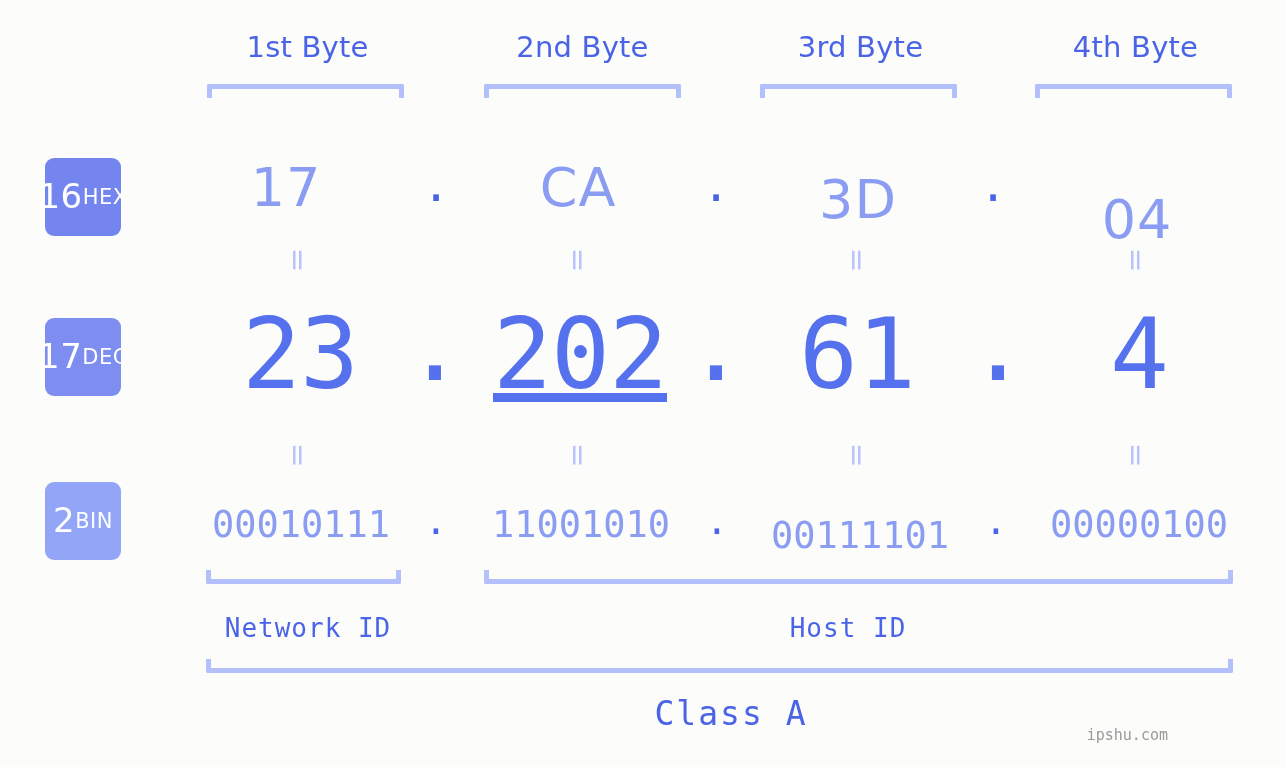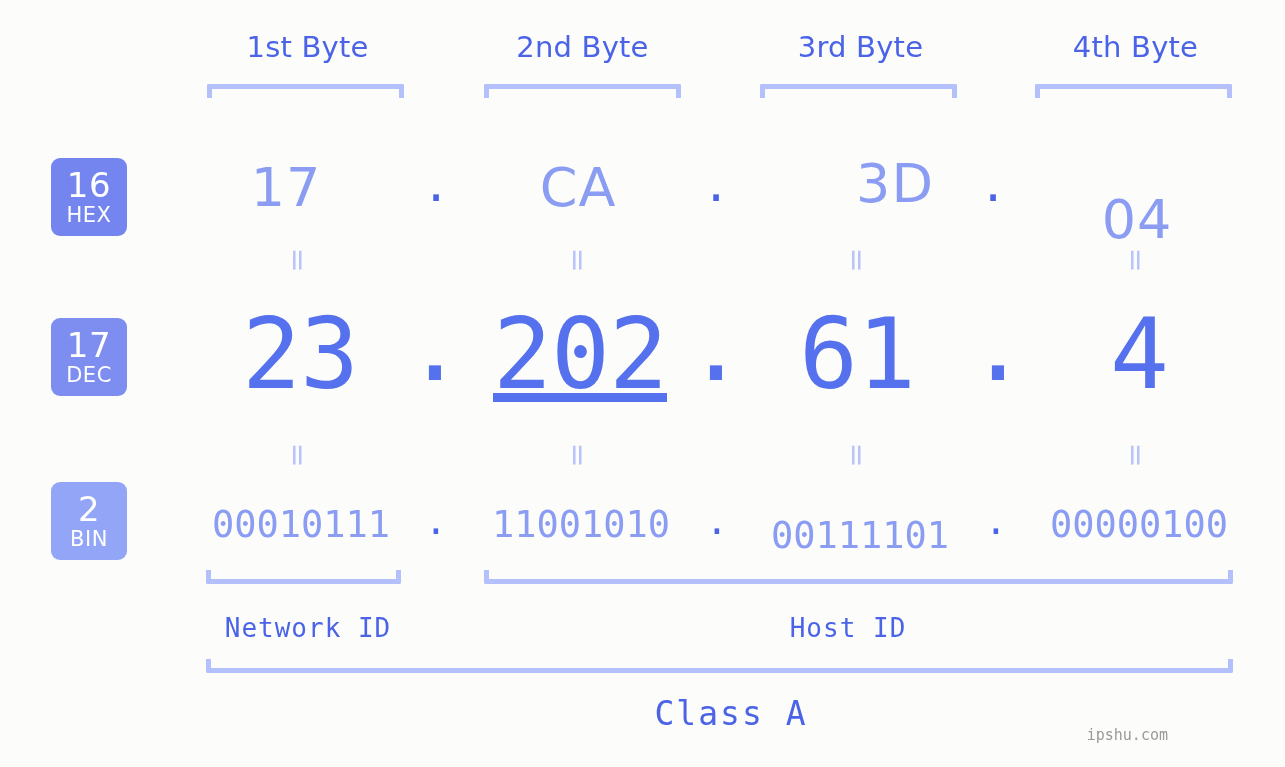--- a/index.html
+++ b/index.html
@@ -56,27 +56,27 @@
     border-top: none;
     height: 14px;
     box-sizing: border-box;
     border-bottom-left-radius: 2px;
     border-bottom-right-radius: 2px;
   }
 
   
   .badge {
     position: absolute;
-    left: 51px;
+    left: 45px;
     width: 76px;
     height: 78px;
     border-radius: 9px;
     color: #ffffff;
     display: flex;
-    flex-direction: column;
+    flex-direction: row;
     align-items: center;
     justify-content: center;
     line-height: 1;
   }
   .badge .num {
     font-family: "DejaVu Sans", sans-serif;
     font-size: 34px;
     font-weight: 400;
     letter-spacing: 0.5px;
     margin-bottom: 3px;
@@ -207,21 +207,21 @@
 
   <div class="badge" style="top:482px; background:#93a5f7;">
     <span class="num">2</span>
     <span class="abbr">BIN</span>
   </div>
 
   <div class="value-cell hex-val" style="left:286px; top:156px;">17</div>
   <div class="value-cell hex-dot" style="left:436px; top:156px;">.</div>
   <div class="value-cell hex-val" style="left:578px; top:156px;">CA</div>
   <div class="value-cell hex-dot" style="left:716px; top:156px;">.</div>
-  <div class="value-cell hex-val" style="left:858px; top:152px;margin-left:37px;">3D</div>
+  <div class="value-cell hex-val" style="left:858px; top:168px;">3D</div>
   <div class="value-cell hex-dot" style="left:993px; top:156px;">.</div>
   <div class="value-cell hex-val" style="left:1137px; top:156px;margin-top:32px;">04</div>
 
   <div class="eq-mark" style="left:298px; top:245px; transform:translateX(-50%) rotate(90deg);">=</div>
   <div class="eq-mark" style="left:578px; top:245px; transform:translateX(-50%) rotate(90deg);">=</div>
   <div class="eq-mark" style="left:857px; top:245px; transform:translateX(-50%) rotate(90deg);">=</div>
   <div class="eq-mark" style="left:1136px; top:245px; transform:translateX(-50%) rotate(90deg);">=</div>
 
   <div class="value-cell dec-val" style="left:300px; top:297px;">23</div>
   <div class="value-cell dec-dot" style="left:435px; top:297px;">.</div>

